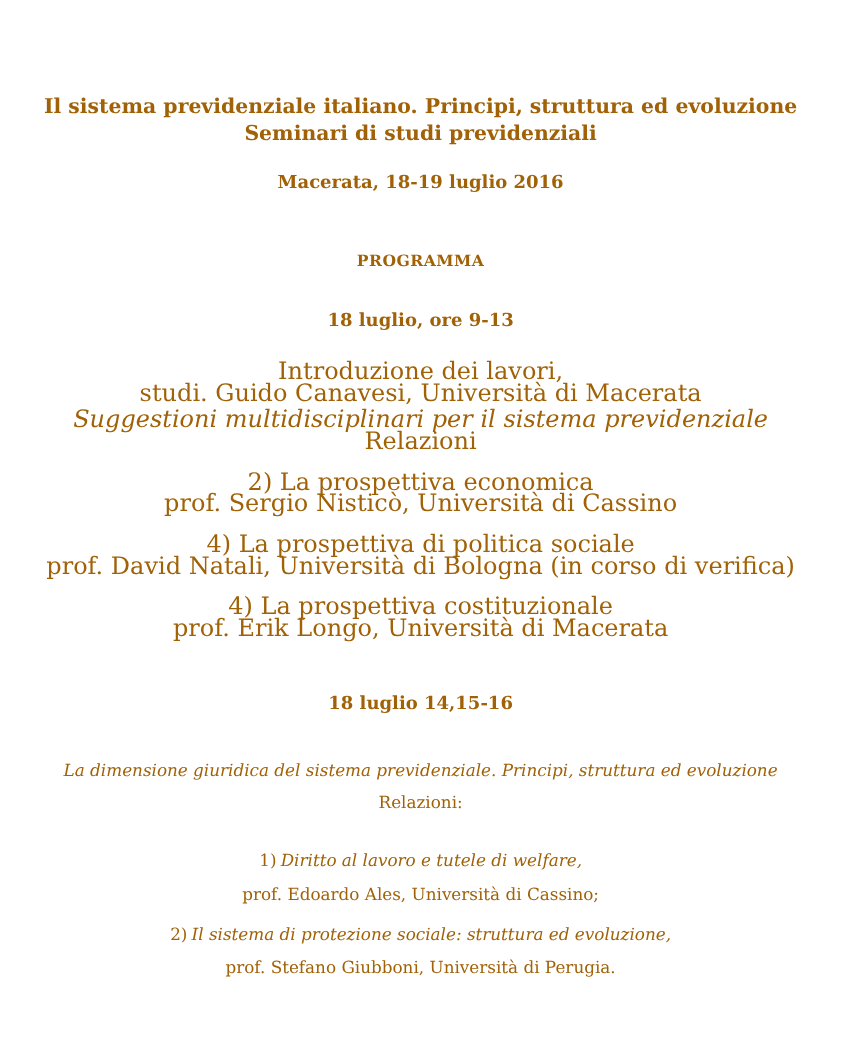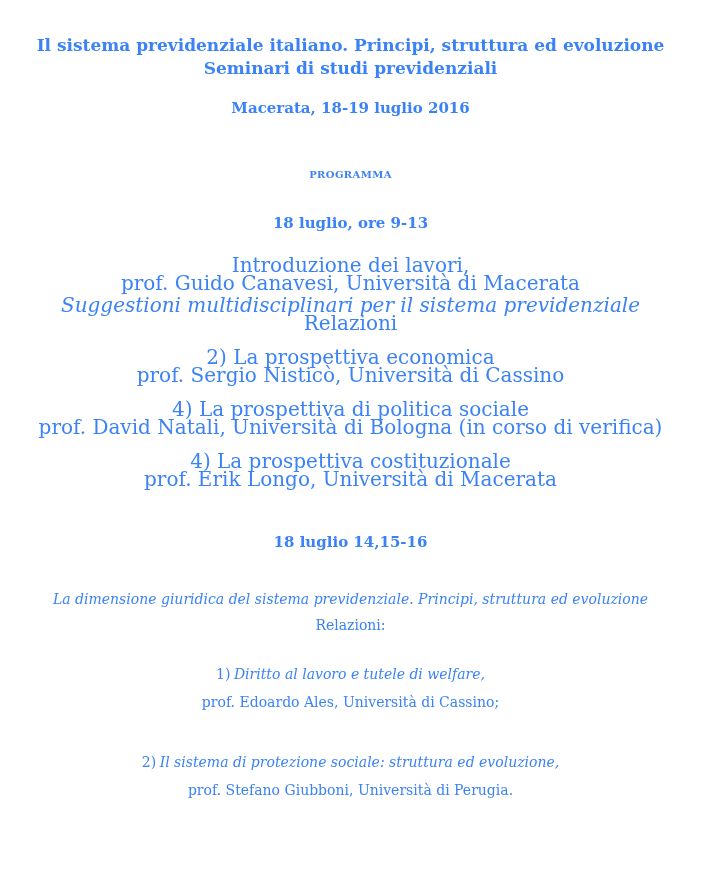--- a/index.html
+++ b/index.html
@@ -6,39 +6,39 @@
   html, body {
     width: 701px;
     height: 883px;
     background: #ffffff;
     overflow: hidden;
   }
   .page {
     width: 701px;
     height: 883px;
     background: #ffffff;
-    color: #3b82f6;
+    color: #a16207;
     font-family: "DejaVu Serif", serif;
     text-align: center;
-    padding-top: 34px;
+    padding-top: 78px;
   }
   .doc-title {
     font-size: 17px;
     font-weight: bold;
     line-height: 23px;
   }
   .loc-date {
     margin-top: 19px;
     font-size: 15px;
     font-weight: bold;
     line-height: 19px;
   }
   .program-heading {
     margin-top: 48px;
-    font-size: 10px;
+    font-size: 13px;
     font-weight: bold;
     letter-spacing: 0.4px;
     line-height: 18px;
   }
   .session-heading {
     font-size: 15px;
     font-weight: bold;
     line-height: 19px;
   }
   .s1-heading { margin-top: 30px; }
@@ -53,21 +53,21 @@
   .theme2-block  {
     margin-top: 34px;
     font-size: 14px;
     line-height: 26px;
   }
   .talk2-block {
     font-size: 14px;
     line-height: 28px;
   }
   .talk2-first  { margin-top: 22px; }
-  .talk2-second { margin-top: 32px; }
+  .talk2-second { margin-top: 5px; }
   .italic { font-style: italic; }
   .talk-number { margin-right: 0.25em; }
 </style>
 </head>
 <body>
 
 <div class="page">
 
   <div class="doc-title">
     <div>Il sistema previdenziale italiano. Principi, struttura ed evoluzione</div>
@@ -75,21 +75,21 @@
   </div>
 
   <div class="loc-date">Macerata, 18-19 luglio 2016</div>
 
   <div class="program-heading">PROGRAMMA</div>
 
   <div class="session-heading s1-heading">18 luglio, ore 9-13</div>
 
   <p class="para intro-block">
     <span>Introduzione dei lavori,</span><br>
-    <span>prof. Guido Canavesi, Università di Macerata</span>
+    <span>studi. Guido Canavesi, Università di Macerata</span>
   </p>
 
   <p class="para theme-block">
     <span class="italic">Suggestioni multidisciplinari per il sistema previdenziale</span><br>
     <span>Relazioni</span>
   </p>
 
 
   <p class="para talk-block">
     <span>2) La prospettiva economica</span><br>

